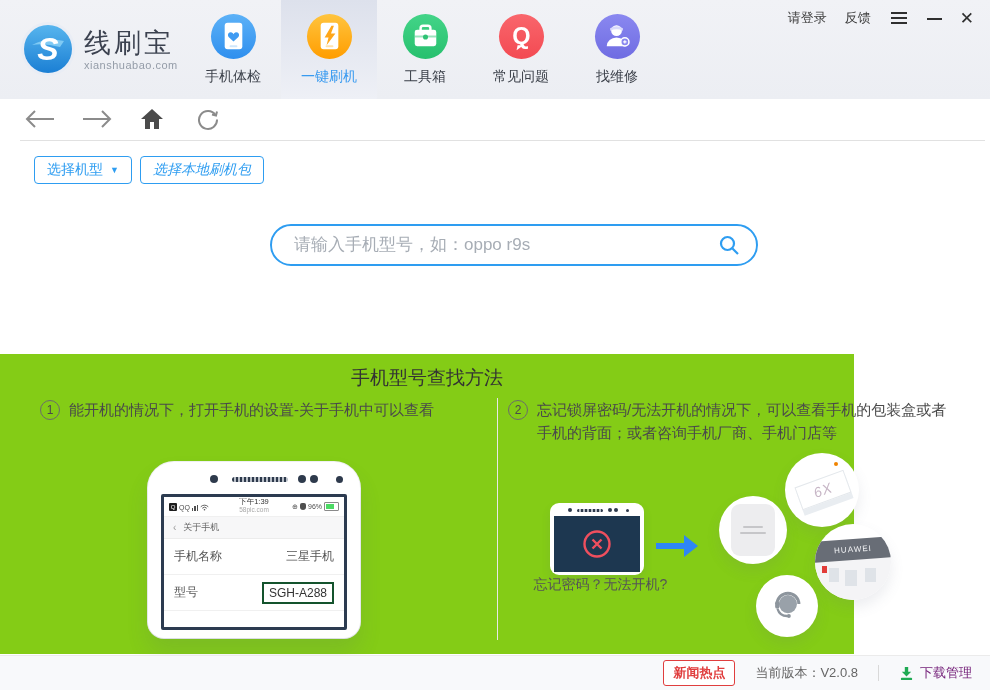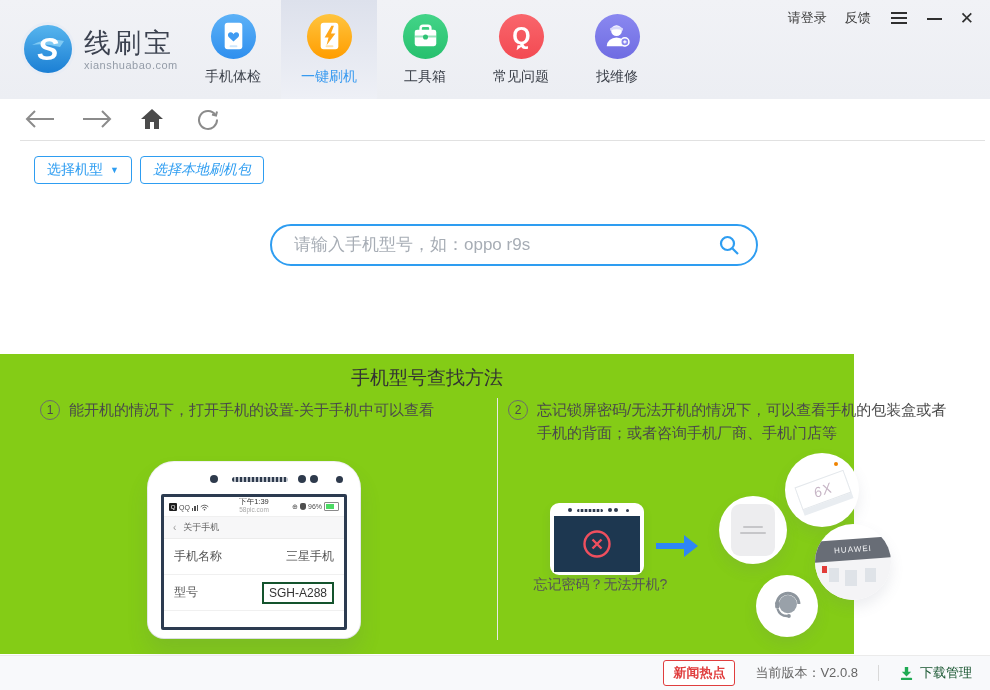--- a/index.html
+++ b/index.html
@@ -119,21 +119,21 @@
   .flag{position:absolute;left:7px;top:42px;width:5px;height:7px;background:#e23c39;}
 
   
   .footer{position:absolute;left:0;top:655px;width:990px;height:35px;background:#f8f9fb;
           border-top:1px solid #ebebeb;box-sizing:border-box;display:flex;align-items:center;
           justify-content:flex-end;gap:20px;padding-right:18px;}
   .news-badge{border:1px solid #e03e3e;border-radius:3px;color:#e03e3e;font-size:13px;
               font-weight:bold;padding:3px 9px;cursor:pointer;background:#fff;}
   .version{font-size:13px;color:#666;}
   .vsep{width:1px;height:16px;background:#d9d9d9;}
-  .download{display:flex;align-items:center;gap:6px;color:#14532d;font-size:13px;cursor:pointer;}
+  .download{display:flex;align-items:center;gap:6px;color:#701a75;font-size:13px;cursor:pointer;}
 </style>
 </head>
 <body>
 
 <div class="header">
   <div class="logo">
     <svg class="logo-circle" viewBox="0 0 56 56">
       <defs>
         <linearGradient id="lg" x1="0" y1="0" x2="0" y2="1">
           <stop offset="0" stop-color="#57b5ee"></stop>

